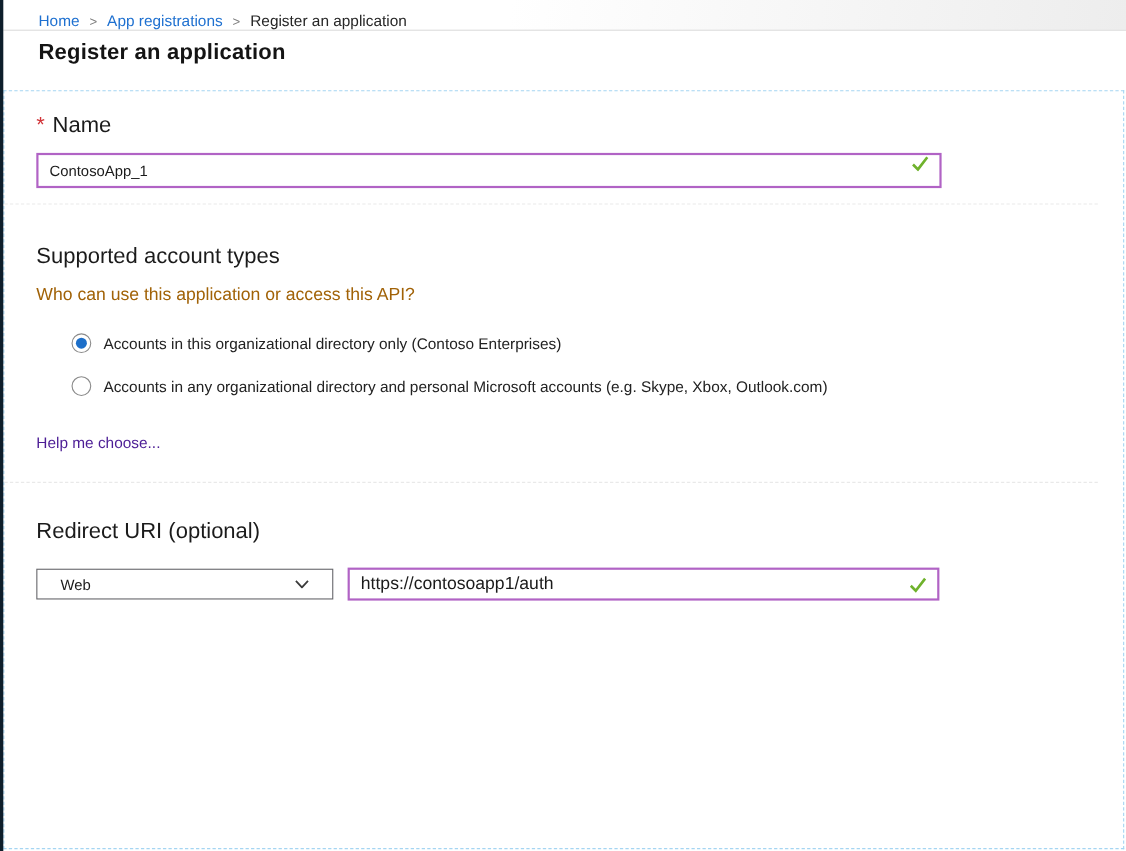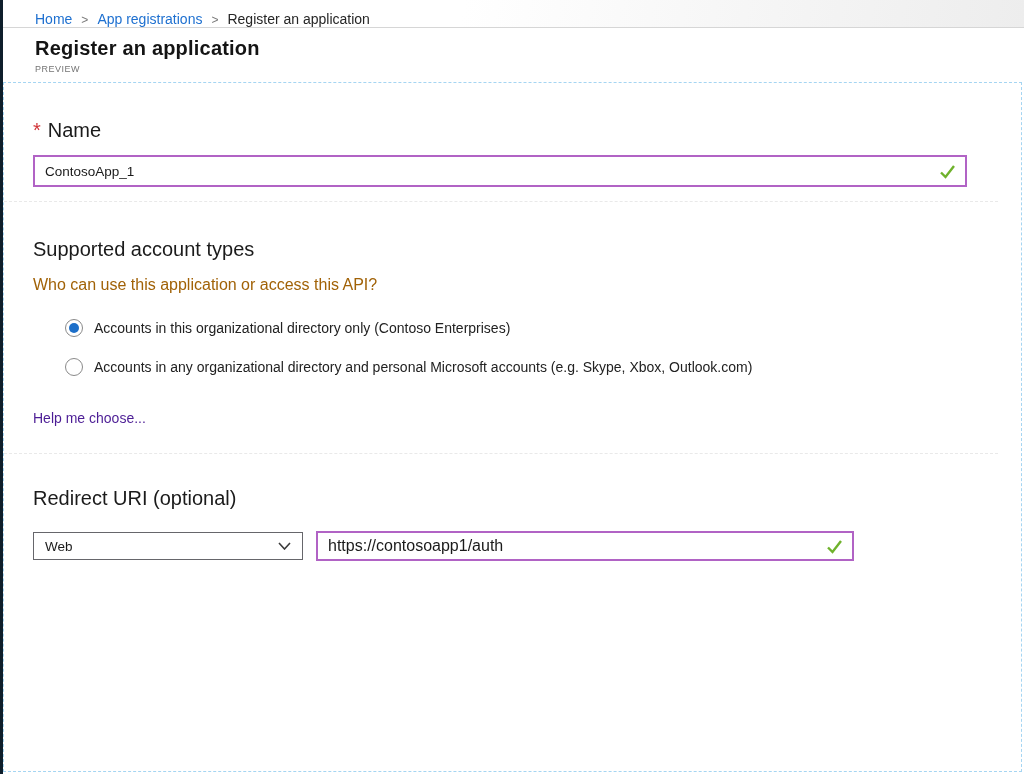--- a/index.html
+++ b/index.html
@@ -37,37 +37,37 @@
     background:#fff;
     padding:0 24px 0 29px;
   }
 
   .section-heading { font-size:20px; font-weight:400; color:#1b1b1b; }
   .required-star { color:#d13438; margin-right:7px; }
   .desc { font-size:13.5px; color:#333; margin-top:12px; }
 
   .input-box {
     margin-top:13px;
-    width:934px; height:32px;
+    width:823px; height:32px;
     border:2px solid #b163c5;
     background:#fff;
-    display:flex; align-items:center;
+    display:flex; 
     padding:0 9px 0 0;
   }
   .input-box input {
     flex:1; height:100%; border:none; outline:none;
     font-family:"Liberation Sans", sans-serif;
     font-size:13.5px; color:#1a1a1a; padding:0 10px;
     background:transparent;
   }
   .check-icon { flex:0 0 auto; }
 
   .dashed-sep { border-top:1px dashed #e9e9e9; margin-top:14px; width:994px; margin-left:-29px; }
 
-  .mt-name { margin-top:36px; }
+  .mt-name { margin-top:20px; }
   .mt-accounts { margin-top:36px; }
   .question { font-size:16px; color:#a16207; margin-top:15px; }
 
   .radio-row { display:flex; align-items:center; gap:11px; margin-top:21px; cursor:pointer;padding-left:32px; }
   .radio-row.first { margin-top:25px; }
   .radio-circle {
     width:18px; height:18px; border:1px solid #8a8a8a; border-radius:50%;
     background:#fff; display:flex; align-items:center; justify-content:center;
     flex:0 0 auto;
   }
@@ -77,21 +77,21 @@
   .help-link { display:inline-block; margin-top:34px; color:#4c1d95; font-size:14px; text-decoration:none; cursor:pointer; }
 
   .mt-redirect { margin-top:33px; }
   .desc-wide { max-width:836px; line-height:20px; }
 
   .controls-row { display:flex; align-items:center; gap:13px; margin-top:21px; }
   .select-box {
     width:270px; height:28px;
     border:1px solid #66666b; background:#fff;
     display:flex; align-items:center; justify-content:space-between;
-    padding:0 11px; font-size:13.5px; color:#1a1a1a; cursor:pointer;
+    padding:0 21px; font-size:13.5px; color:#1a1a1a; cursor:pointer;
   }
   .uri-box {
     width:538px; height:30px;
     border:2px solid #b163c5; background:#fff;
     display:flex; align-items:center; padding:0 9px 0 0;
   }
   .uri-box input {
     flex:1; height:100%; border:none; outline:none;
     font-family:"Liberation Sans", sans-serif;
     font-size:16px; color:#1a1a1a; padding:0 10px;
@@ -106,21 +106,20 @@
 <div class="topbar">
   <a class="crumb-link">Home</a>
   <span class="crumb-sep">&gt;</span>
   <a class="crumb-link">App registrations</a>
   <span class="crumb-sep">&gt;</span>
   <span class="crumb-current">Register an application</span>
 </div>
 
 <div class="titlebar">
   <div class="page-title">Register an application</div>
-  <div class="preview-badge">PREVIEW</div>
 </div>
 
 <div class="panel">
 
   
   <div class="section-heading mt-name">
     <span class="required-star">*</span><span>Name</span>
   </div>
   <div class="input-box">
     <input type="text" value="ContosoApp_1" style="">

